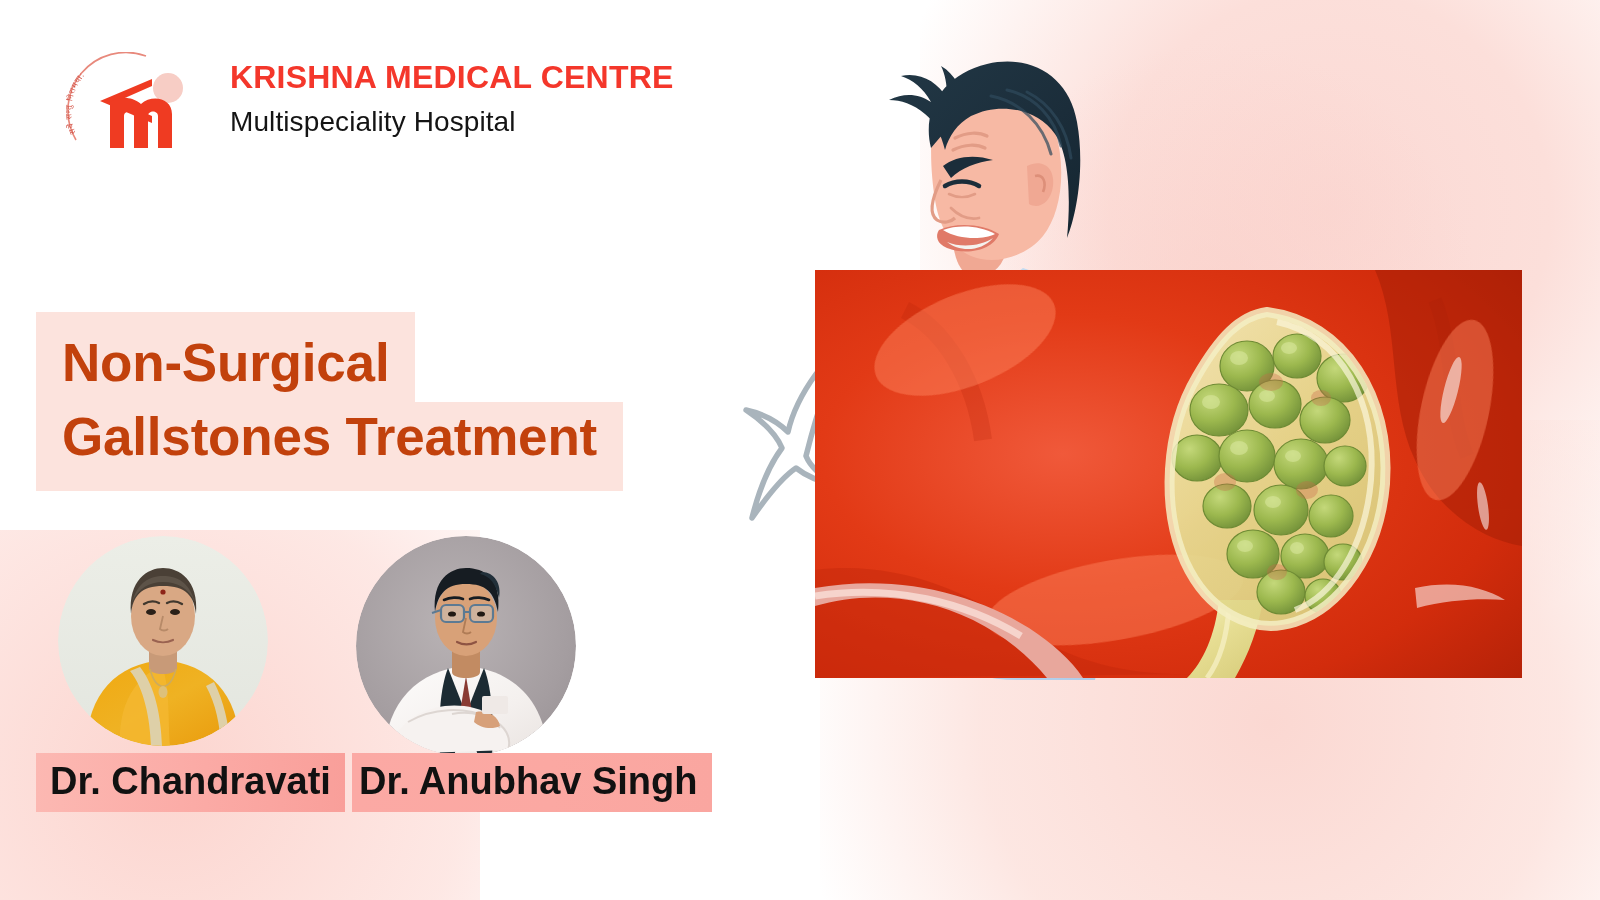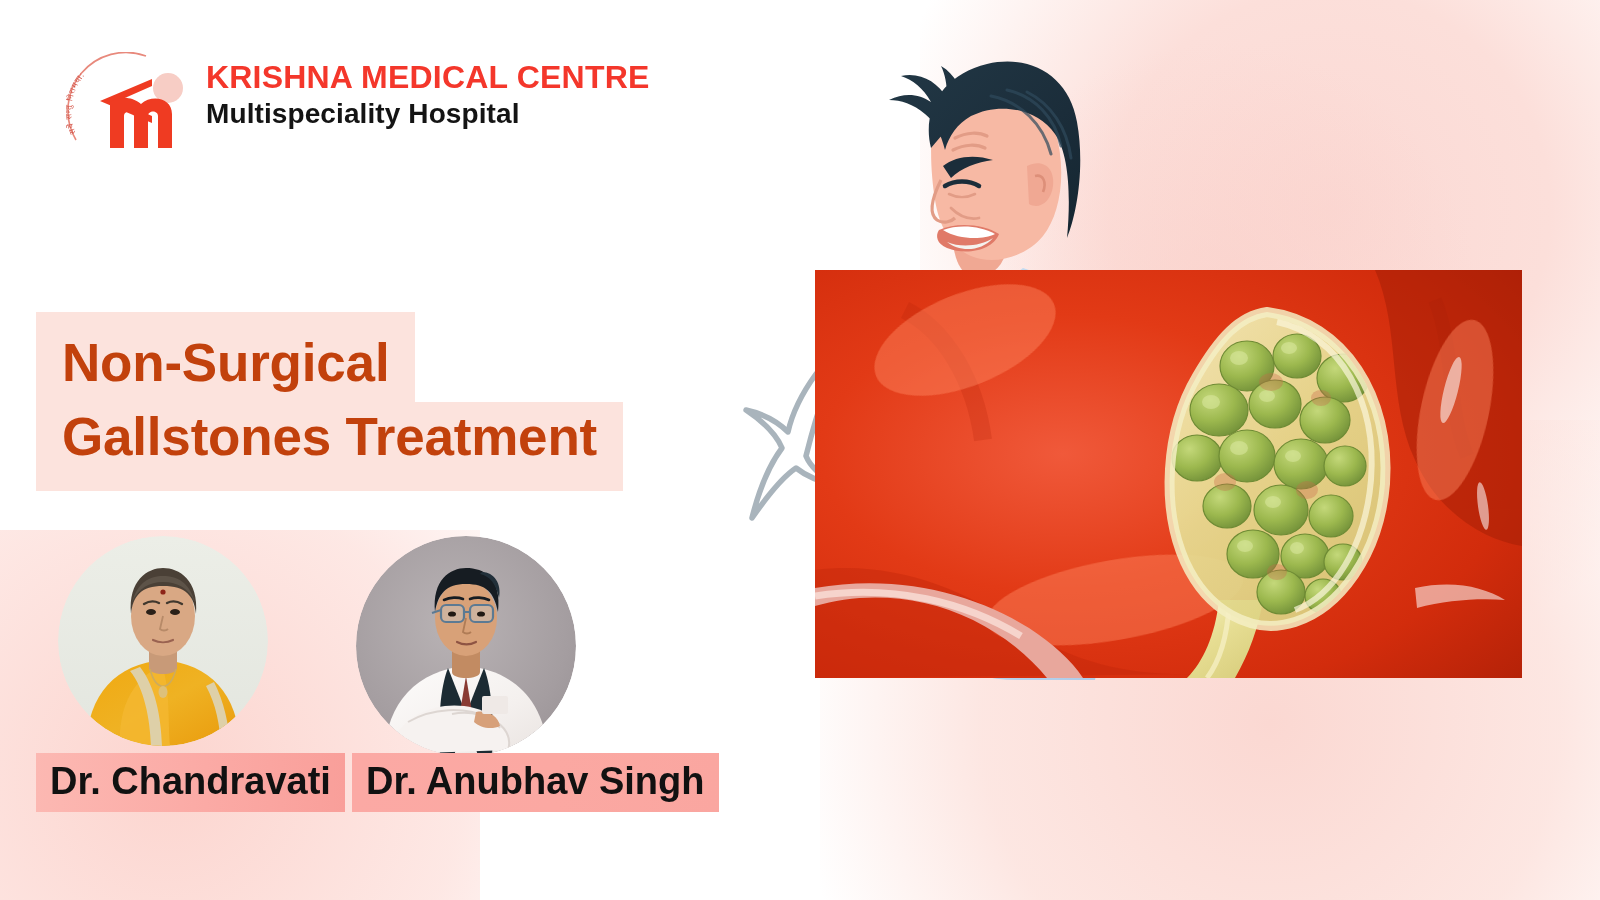--- a/index.html
+++ b/index.html
@@ -33,28 +33,28 @@
     background:radial-gradient(circle at 60% 35%, #fcd5cf 0%, rgba(253,222,217,.7) 45%, rgba(255,255,255,0) 74%);
   }
   .glow-topright-soft {
     right:120px; top:40px; width:520px; height:520px;
     background:radial-gradient(circle at 50% 50%, rgba(250,205,198,.55) 0%, rgba(255,255,255,0) 70%);
   }
 
   
   #logo { position:absolute; left:66px; top:52px; width:560px; height:96px; }
   .logo-mark { position:absolute; left:0; top:0; width:130px; height:96px; }
-  .logo-text { position:absolute; left:140px; top:8px; }
+  .logo-text { position:absolute; left:164px; top:8px; }
   .logo-line1 {
     font-size:32px; font-weight:bold; letter-spacing:.2px;
     color:#f4372b; line-height:1.08; white-space:nowrap;
   }
   .logo-line2 {
-    font-size:28px; font-weight:bold; letter-spacing:.1px;
-    color:#141414; line-height:1.15; white-space:nowrap; margin-top:3px;
+    font-size:28px; font-weight:normal; letter-spacing:.1px;
+    color:#141414; line-height:1.15; white-space:nowrap; margin-top:11px;
   }
 
   
   #headline { position:absolute; left:36px; top:312px; }
   .hl-row { display:block; }
   .hl-band {
     display:inline-block;
     background:#fce3dd;
     color:#c2410c;
     font-size:53px;
@@ -86,20 +86,21 @@
     padding:9px 14px 12px 14px;
     white-space:nowrap;
   }
   .name-1 {
     left:-22px; top:217px;
     background:linear-gradient(90deg,#fcb8b2 0%,#fbaaa5 55%,#f99f9a 100%);
   }
   .name-2 {
     left:-4px; top:217px;
     background:linear-gradient(90deg,#fba9a4 0%,#fba8a2 55%,#faa6a0 100%);
+    padding-left:7px;
   }
 
   
   #illus { position:absolute; left:700px; top:0; width:900px; height:900px; }
   .green-panel {
     position:absolute; left:130px; top:272px; width:460px; height:406px;
     background:
       radial-gradient(ellipse at 30% 25%, rgba(255,255,255,.45) 0%, rgba(255,255,255,0) 45%),
       radial-gradient(ellipse at 72% 68%, rgba(255,255,255,.38) 0%, rgba(255,255,255,0) 42%),
       #cfdfb2;

